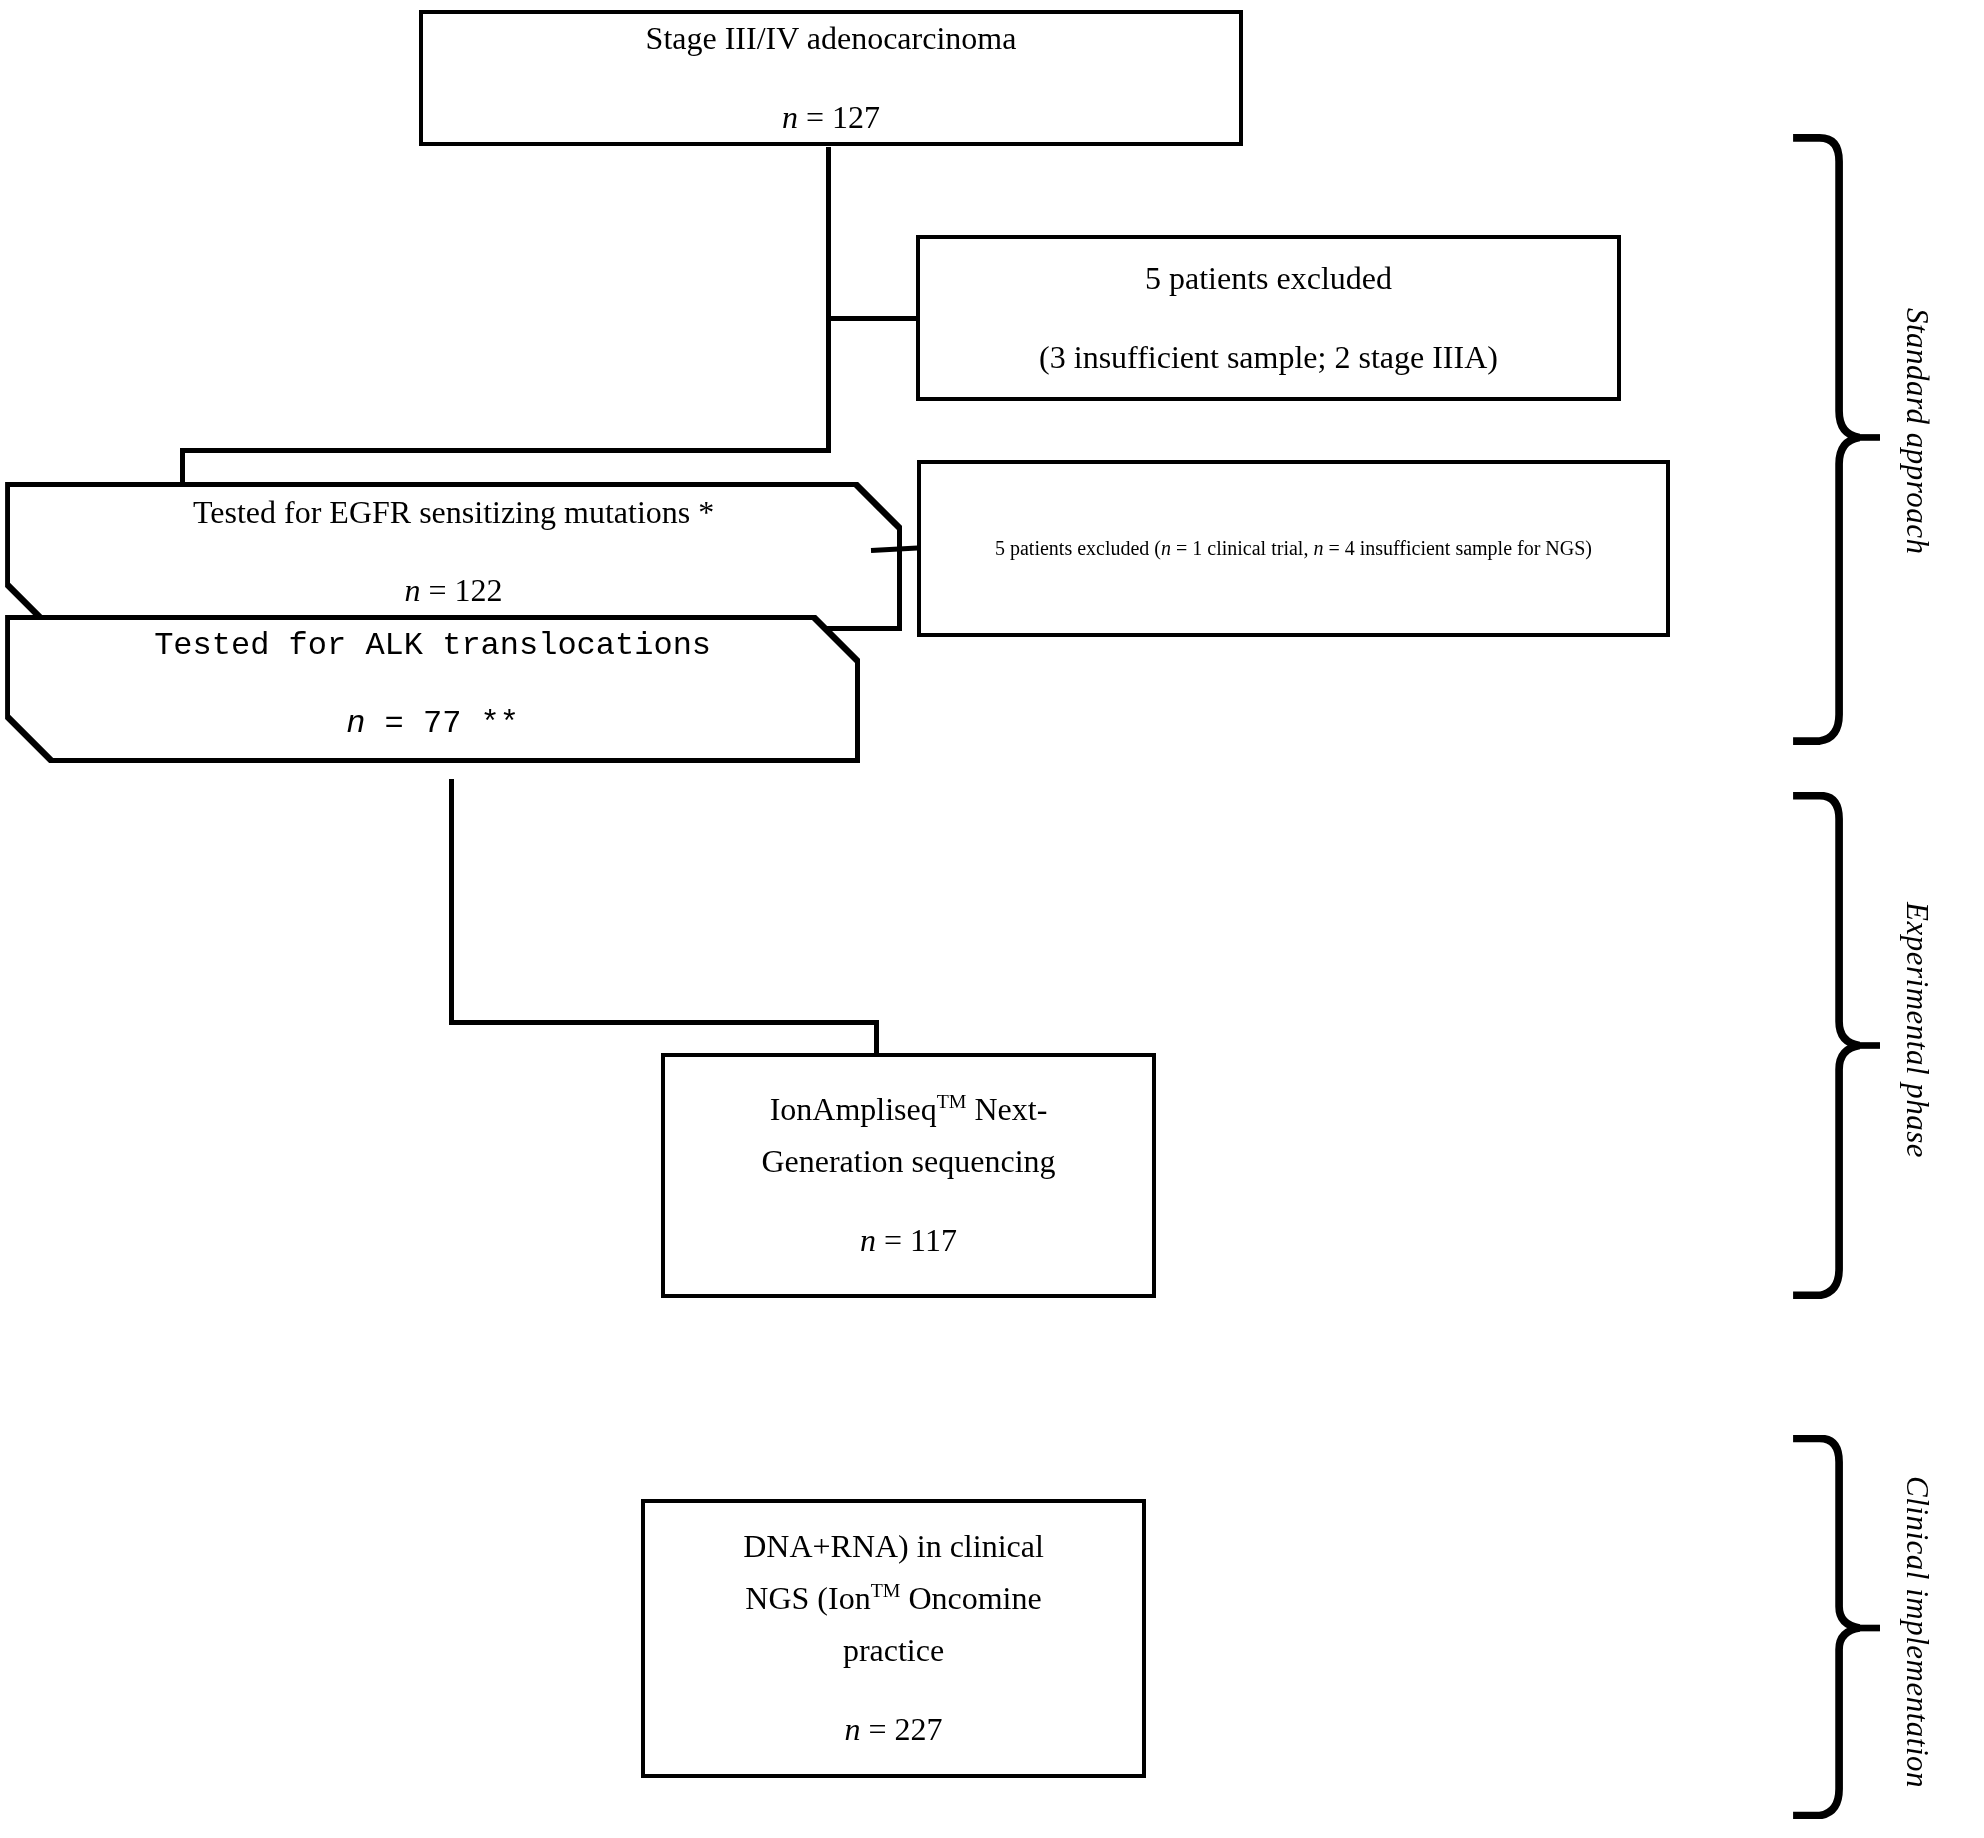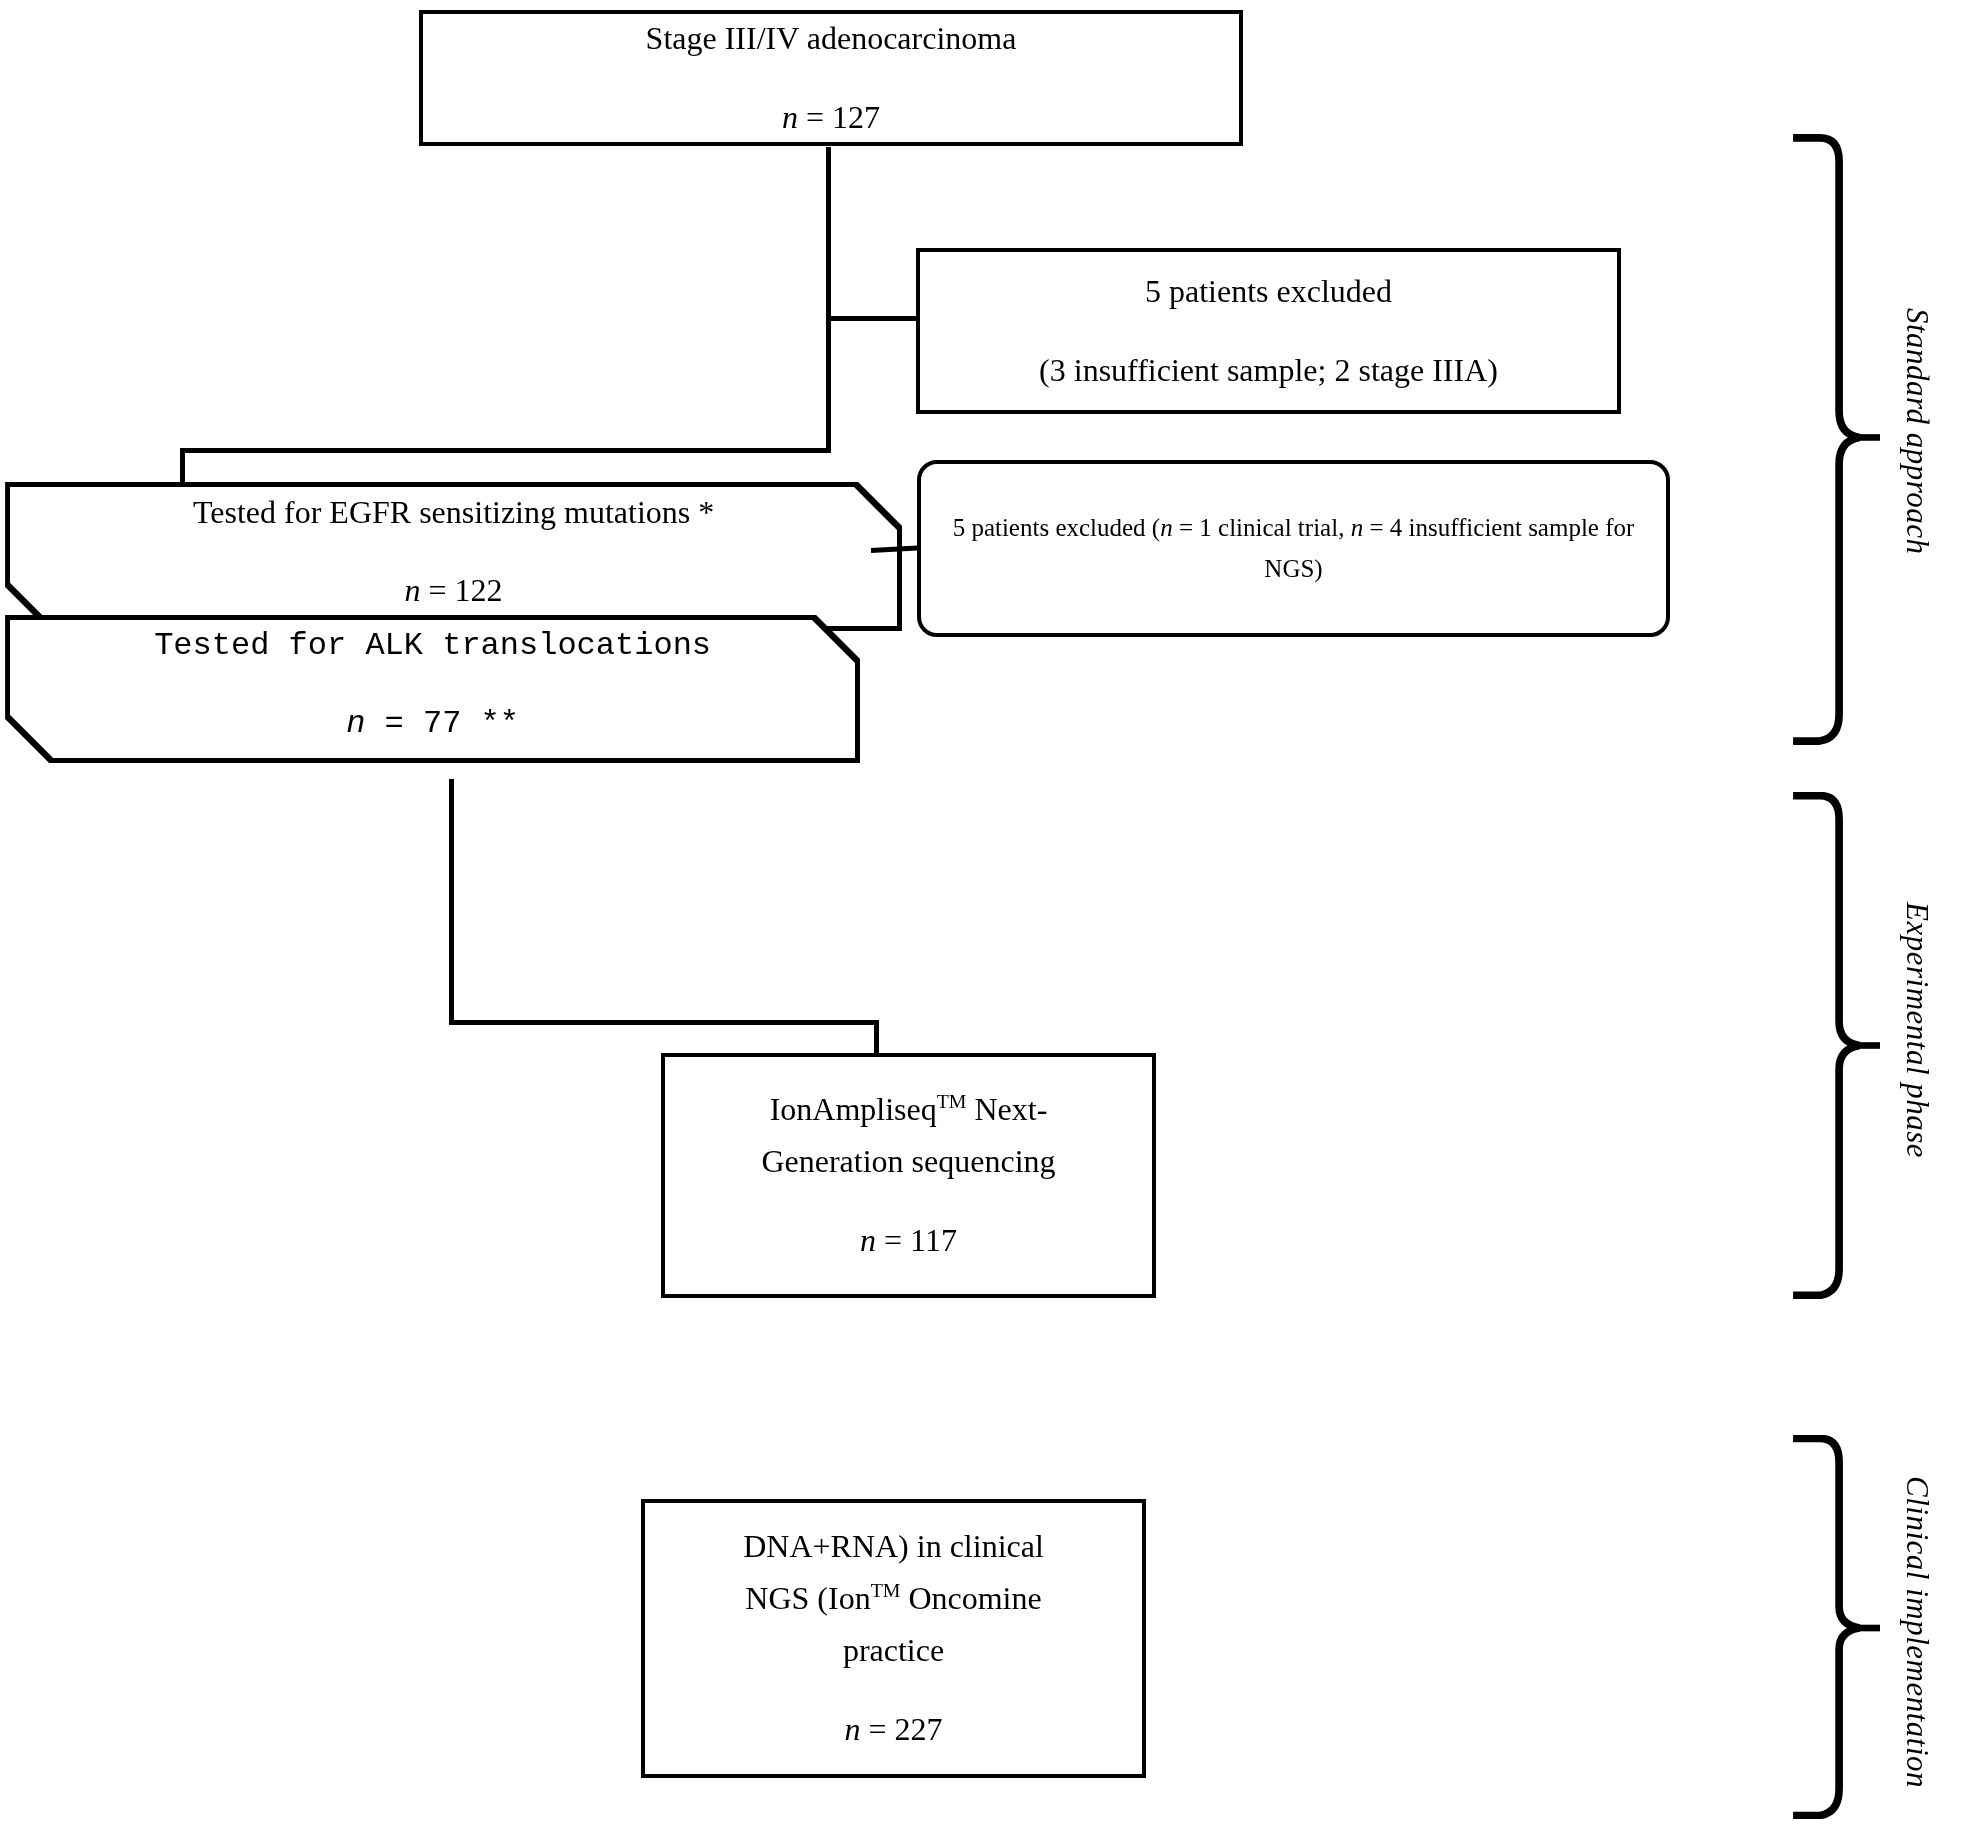--- a/index.html
+++ b/index.html
@@ -74,42 +74,42 @@
     <span class="ln gap-top"><i class="ital">n</i><span> = 127</span></span>
   </div>
 
   <div class="line" style="left:826px;top:147px;width:4.6px;height:306px;"></div>
 
   <div class="line" style="left:826px;top:316px;width:94px;height:4.6px;"></div>
 
   <div class="line" style="left:180px;top:448px;width:650px;height:4.6px;"></div>
   <div class="line" style="left:180px;top:448px;width:4.6px;height:37px;"></div>
 
-  <div class="box" style="left:916px;top:235px;width:705px;height:166px;margin-top:13px;">
+  <div class="box" style="left:916px;top:235px;width:705px;height:166px;">
     <span class="ln">5 patients excluded</span>
     <span class="ln gap-top">(3 insufficient sample; 2 stage IIIA)</span>
   </div>
 
   <div class="poly clipA" style="left:5.1px;top:482px;width:897px;height:149px;">
     <div class="inner clipA">
       <span class="ln">Tested for EGFR sensitizing mutations *</span>
       <span class="ln gap-top"><i class="ital">n</i><span> = 122</span></span>
     </div>
   </div>
 
   <div class="line" style="left:871px;top:548px;width:51px;height:4.6px;transform:rotate(-3deg);transform-origin:left center;"></div>
 
   <div class="poly clipA" style="left:5.1px;top:615px;width:855px;height:148px;font-family:Liberation Mono, monospace;">
     <div class="inner clipA">
       <span class="ln">Tested for ALK translocations</span>
       <span class="ln gap-top"><i class="ital">n</i><span> = 77 **</span></span>
     </div>
   </div>
 
-  <div class="box" style="left:917px;top:460px;width:753px;height:177px;font-size:25px;padding:0 8.2px;border-radius:20px;">
+  <div class="box" style="left:917px;top:460px;width:753px;height:177px;font-size:20px;padding:0 8.2px;">
     <span class="ln wrap"><span>5 patients excluded (</span><i class="ital">n</i><span> = 1 clinical trial, </span><i class="ital">n</i><span> = 4 insufficient sample for NGS)</span></span>
   </div>
 
   <div class="line" style="left:449px;top:779px;width:4.6px;height:246px;"></div>
   <div class="line" style="left:449px;top:1020px;width:429px;height:4.6px;"></div>
   <div class="line" style="left:874px;top:1020px;width:4.6px;height:36px;"></div>
 
   <div class="box" style="left:661px;top:1053px;width:495px;height:245px;font-size:32px;">
     <span class="ln"><span>IonAmpliseq</span><sup style="font-size:0.62em;">TM</sup><span> Next-</span></span>
     <span class="ln">Generation sequencing</span>

